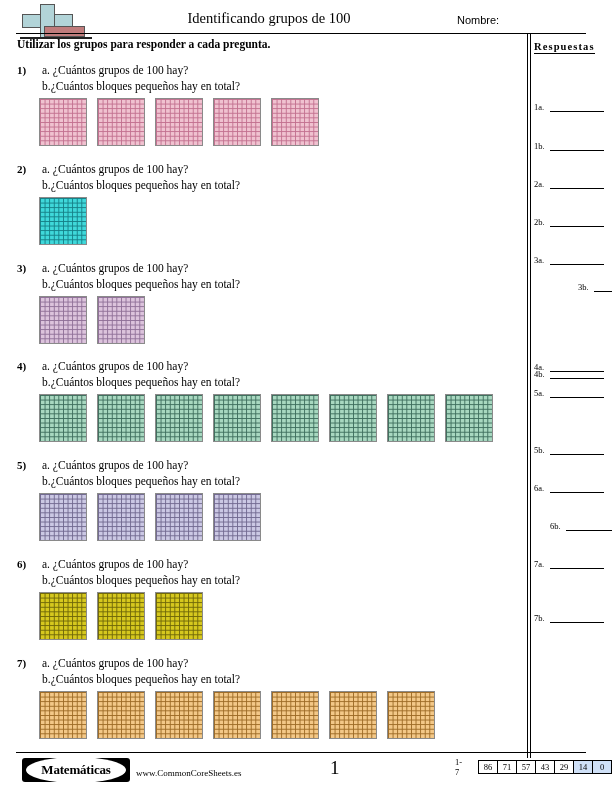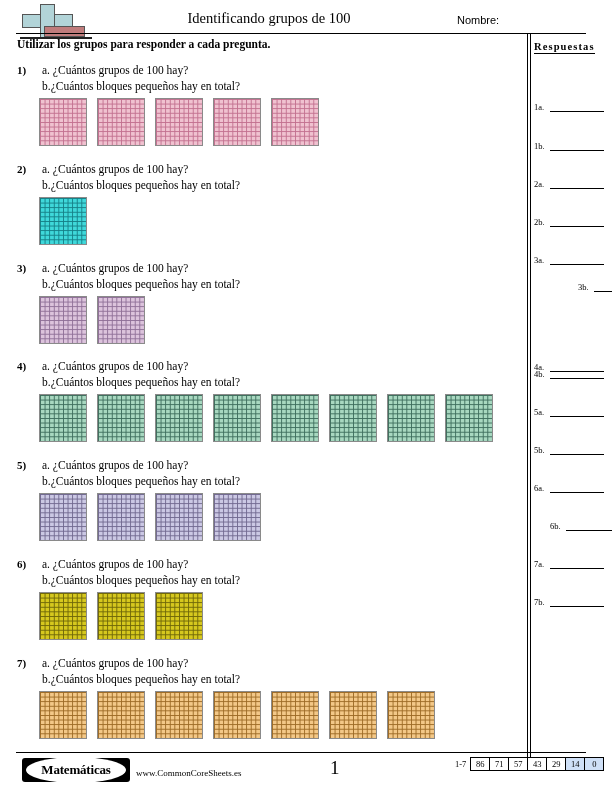--- a/index.html
+++ b/index.html
@@ -64,21 +64,21 @@
   .footer{position:absolute;left:0;top:752px;width:612px;height:40px;}
   .foot-rule{position:absolute;left:16px;top:0px;width:570px;height:0;border-top:1.5px solid #000;}
   .mat-badge{position:absolute;left:22px;top:6px;width:108px;height:24px;background:#000;
      border-radius:3px;display:flex;align-items:center;justify-content:center;}
   .mat-oval{width:100px;height:26px;background:#fff;border-radius:50%;
      display:flex;align-items:center;justify-content:center;}
   .mat-oval span{font-size:13px;font-weight:bold;font-family:"Liberation Serif", serif;letter-spacing:-0.2px;}
   .site{position:absolute;left:136px;top:16px;font-size:9px;font-family:"Liberation Serif", serif;}
   .pagenum{position:absolute;left:330px;top:5px;font-size:19px;}
   .scale{position:absolute;left:455px;top:5px;display:flex;align-items:center;}
-  .scale-range{font-size:8.5px;margin-right:4px;font-family:Liberation Serif, serif;}
+  .scale-range{font-size:8.5px;margin-right:12px;font-family:Liberation Serif, serif;}
   .scale-cells{display:flex;border:1px solid #000;}
   .scale-cell{width:18px;height:12px;border-right:1px solid #000;font-size:8.5px;
      display:flex;align-items:center;justify-content:center;background:#fff;
      font-family:"Liberation Serif", serif;}
   .scale-cell:last-child{border-right:none;}
   .scale-cell.hl{background:#cfe0f7;}
 </style>
 </head>
 <body>
 
@@ -131,41 +131,41 @@
           <div class="ans-line"></div>
         </div>
         <div class="ans-row" style="top: 295px; margin-top: 31px;">
           <div class="ans-lbl">4a.</div>
           <div class="ans-line"></div>
         </div>
         <div class="ans-row" style="top: 333px;">
           <div class="ans-lbl">4b.</div>
           <div class="ans-line"></div>
         </div>
-        <div class="ans-row" style="top: 371px;">
+        <div class="ans-row" style="top: 352px;">
           <div class="ans-lbl">5a.</div>
           <div class="ans-line"></div>
         </div>
         <div class="ans-row" style="top: 409px;">
           <div class="ans-lbl">5b.</div>
           <div class="ans-line"></div>
         </div>
         <div class="ans-row" style="top: 447px;">
           <div class="ans-lbl">6a.</div>
           <div class="ans-line"></div>
         </div>
         <div class="ans-row" style="top: 485px; margin-left: 16px;">
           <div class="ans-lbl">6b.</div>
           <div class="ans-line"></div>
         </div>
         <div class="ans-row" style="top: 523px;">
           <div class="ans-lbl">7a.</div>
           <div class="ans-line"></div>
         </div>
-        <div class="ans-row" style="top: 561px; text-decoration: underline;">
+        <div class="ans-row" style="top: 577px; text-decoration: underline;">
           <div class="ans-lbl">7b.</div>
           <div class="ans-line"></div>
         </div>
       </div>
   </div>
 
   <div id="questions-container">
       <div class="q" style="top: 64px;">
         <div class="q-num">1)</div>
         <div class="q-a">a. ¿Cuántos grupos de 100 hay?</div>

